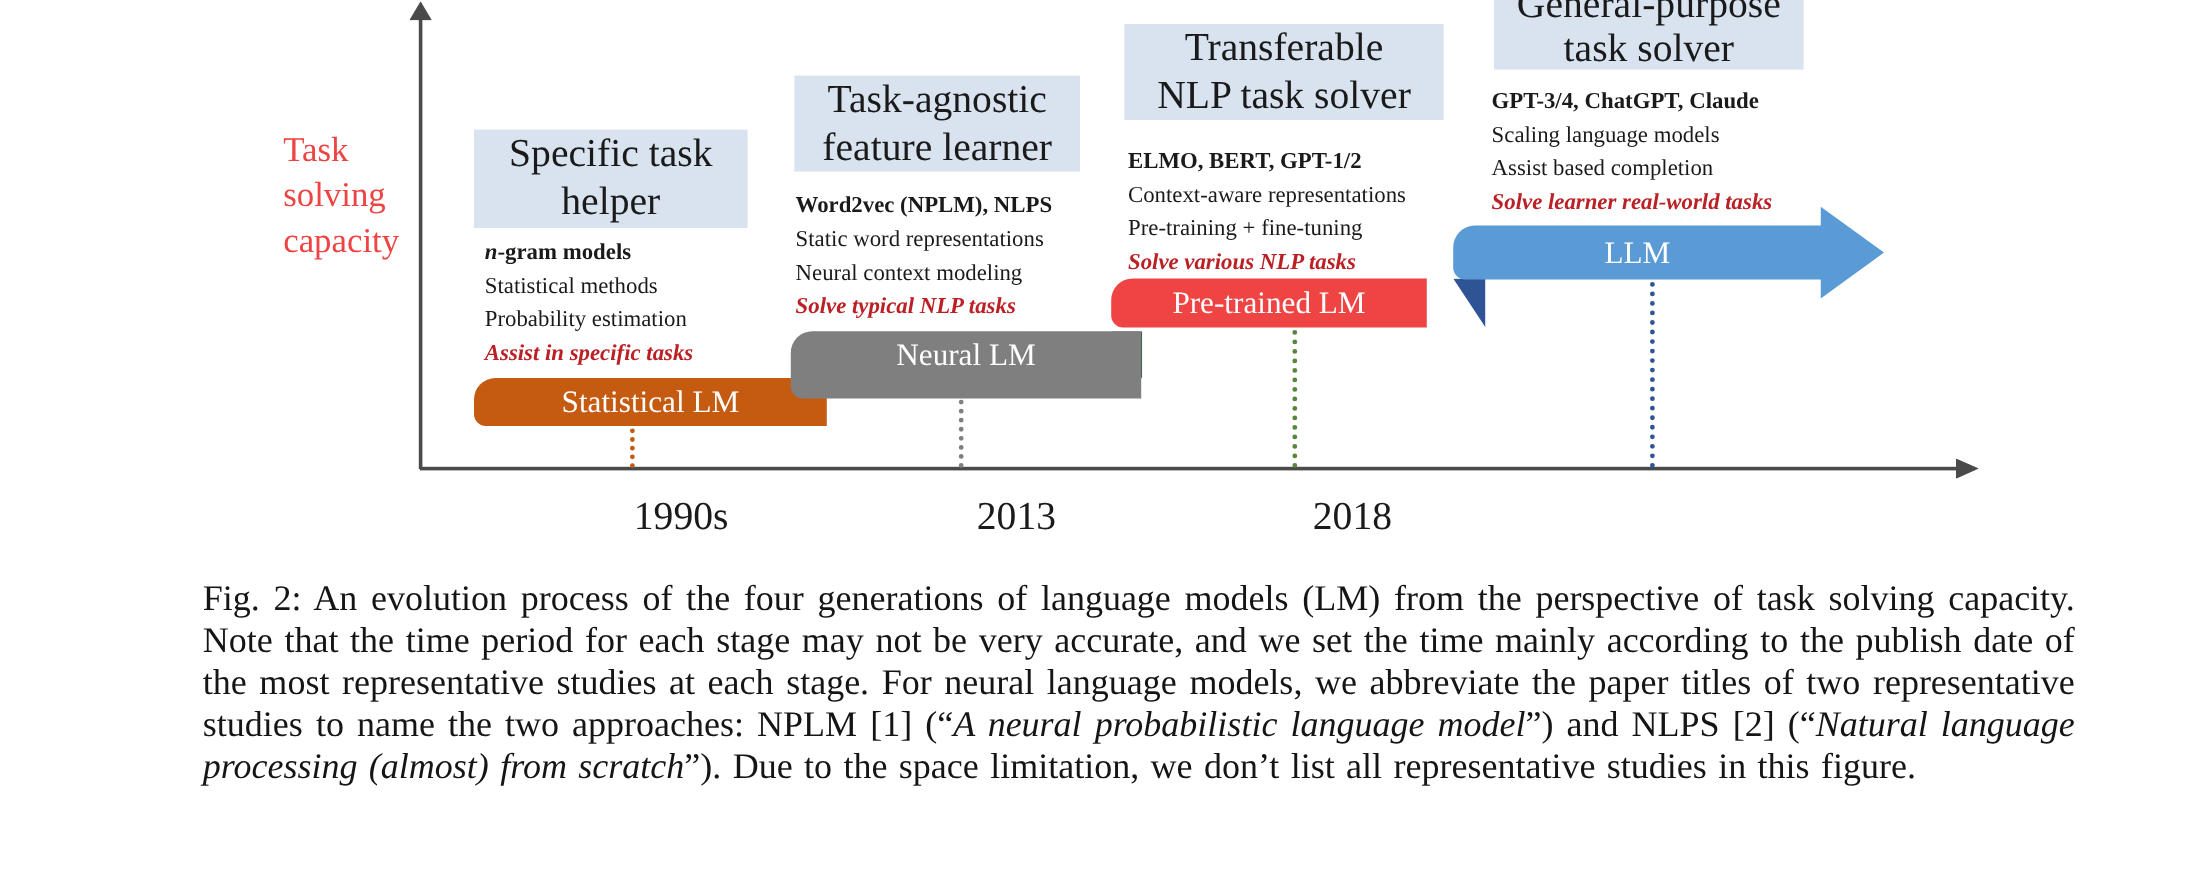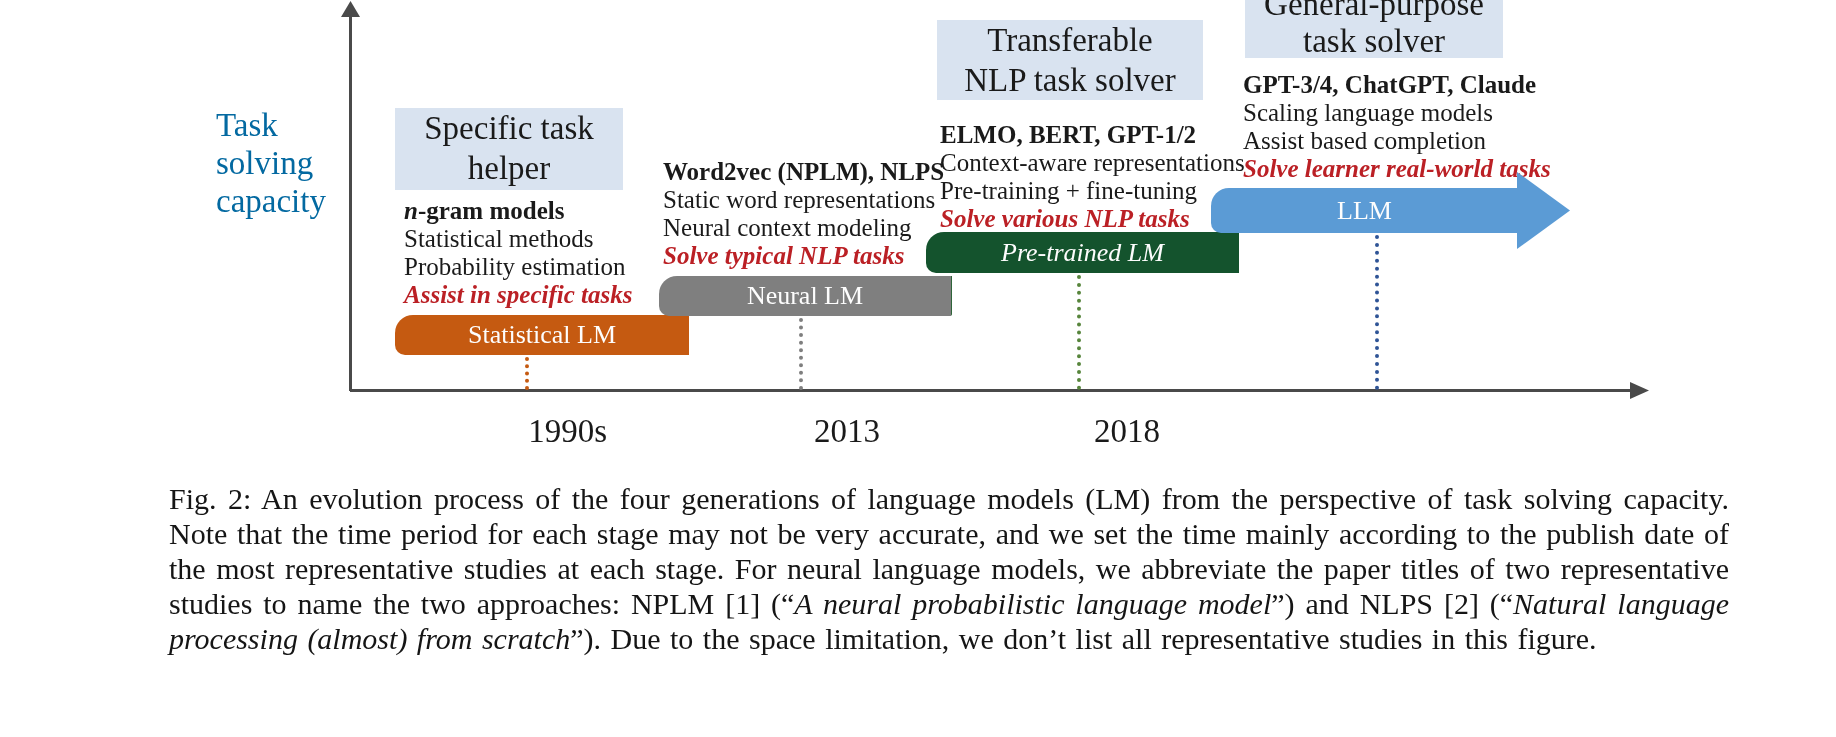--- a/index.html
+++ b/index.html
@@ -6,43 +6,43 @@
   .page{position:relative;width:1836px;height:737px;background:#ffffff;overflow:hidden;
         font-family:"Liberation Serif","DejaVu Serif",serif;color:#111;}
 
   
   .yaxis{position:absolute;left:349px;top:10px;width:3px;height:381px;background:#4a4a4a;}
   .yarrow{position:absolute;left:341px;top:1px;width:19px;height:16px;background:#4a4a4a;
           clip-path:polygon(50% 0,100% 100%,0 100%);}
   .xaxis{position:absolute;left:350px;top:389px;width:1284px;height:3px;background:#4a4a4a;}
   .xarrow{position:absolute;left:1630px;top:382px;width:19px;height:17px;background:#4a4a4a;
           clip-path:polygon(0 0,100% 50%,0 100%);}
-  .ylabel{position:absolute;left:216px;top:106px;font-size:33px;line-height:38px;color:#0369a1;}
+  .ylabel{position:absolute;left:236px;top:106px;font-size:29px;line-height:38px;color:#ef4444;}
 
   
   .hbox{position:absolute;background:#d9e3f0;text-align:center;font-size:33px;line-height:40px;color:#1a1a1a;}
   .h1{left:395px;top:108px;width:228px;height:82px;}
   .h2{left:662px;top:63px;width:238px;height:80px;}
   .h3{left:937px;top:20px;width:266px;height:80px;}
   .h4{left:1245px;top:-14px;width:258px;height:72px;line-height:37px;}
 
   
-  .stxt{position:absolute;font-size:25px;line-height:28px;white-space:nowrap;color:#1a1a1a;}
+  .stxt{position:absolute;font-size:19px;line-height:28px;white-space:nowrap;color:#1a1a1a;}
   .t1{left:404px;top:197px;}
   .t2{left:663px;top:158px;}
   .t3{left:940px;top:121px;}
   .t4{left:1243px;top:71px;}
   .stxt .b{font-weight:bold;}
   .stxt .red{color:#bb2025;font-weight:bold;font-style:italic;}
 
   
   .ribbon{position:absolute;color:#fdfdfd;text-align:center;font-size:26px;}
   .rb1{left:395px;top:315px;width:294px;height:40px;line-height:40px;background:#c55a11;border-radius:18px 0 0 10px;}
-  .rb2{left:659px;top:276px;width:292px;height:40px;line-height:40px;background:#7f7f7f;border-radius:18px 0 0 10px;}
-  .rb3{left:926px;top:232px;width:313px;height:41px;line-height:41px;background:#14532d;border-radius:18px 0 0 10px;font-style:italic;}
+  .rb2{left:659px;top:276px;width:292px;height:56px;line-height:40px;background:#7f7f7f;border-radius:18px 0 0 10px;}
+  .rb3{left:926px;top:232px;width:263px;height:41px;line-height:41px;background:#ef4444;border-radius:18px 0 0 10px;}
   .rb4{left:1211px;top:188px;width:307px;height:45px;line-height:45px;background:#5b9bd5;border-radius:18px 0 0 10px;}
   .llmhead{position:absolute;left:1517px;top:172px;width:53px;height:77px;background:#5b9bd5;
            clip-path:polygon(0 0,100% 50%,0 100%);}
   .fold{position:absolute;clip-path:polygon(0 0,100% 0,100% 100%);}
   .f2{left:659px;top:315px;width:26px;height:40px;background:#587482;}
   .f3{left:926px;top:276px;width:26px;height:40px;background:#2f653a;}
   .f4{left:1211px;top:232px;width:27px;height:41px;background:#2f5496;}
 
   
   .dot{position:absolute;width:0;}
@@ -74,20 +74,24 @@
 
   <div class="ylabel">
     <div>Task</div>
     <div>solving</div>
     <div>capacity</div>
   </div>
 
   <div class="hbox h1">
     <div>Specific task</div>
     <div>helper</div>
+  </div>
+  <div class="hbox h2">
+    <div>Task-agnostic</div>
+    <div>feature learner</div>
   </div>
   <div class="hbox h3">
     <div>Transferable</div>
     <div>NLP task solver</div>
   </div>
   <div class="hbox h4">
     <div>General-purpose</div>
     <div>task solver</div>
   </div>
 

